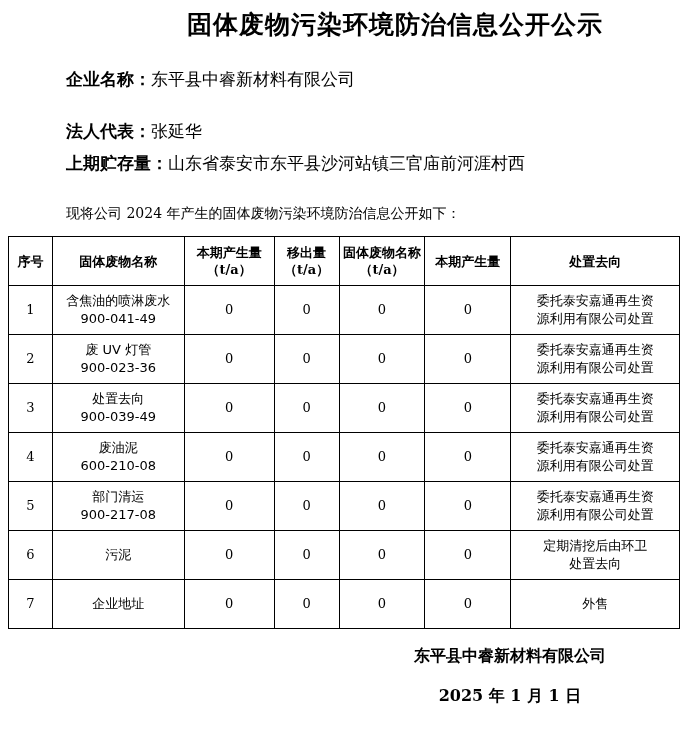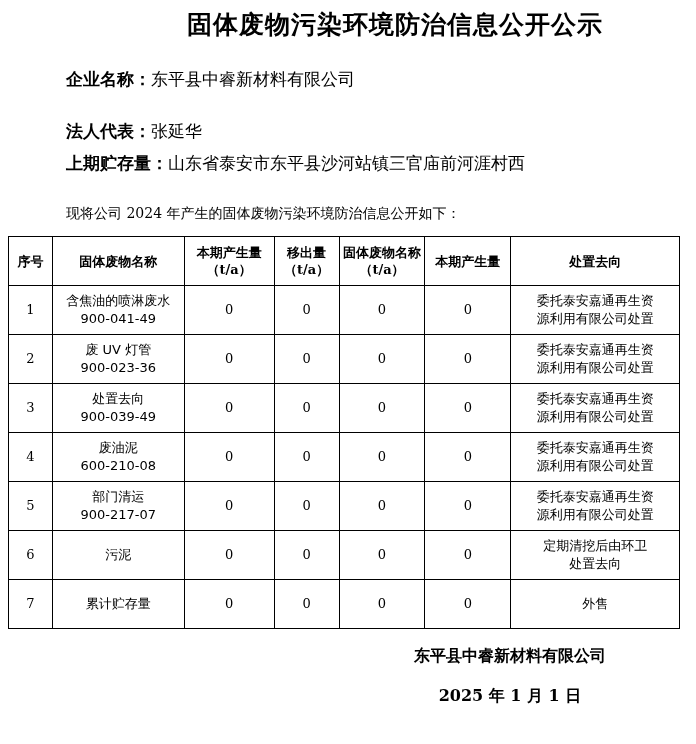--- a/index.html
+++ b/index.html
@@ -89,39 +89,39 @@
       <td class="idx">4</td>
       <td><span>废油泥</span><br><span>600-210-08</span></td>
       <td class="num">0</td>
       <td class="num">0</td>
       <td class="num">0</td>
       <td class="num">0</td>
       <td class="disp"><span>委托泰安嘉通再生资</span><br><span>源利用有限公司处置</span></td>
     </tr>
     <tr>
       <td class="idx">5</td>
-      <td><span>部门清运</span><br><span>900-217-07</span></td>
+      <td><span>部门清运</span><br><span>900-217-08</span></td>
       <td class="num">0</td>
       <td class="num">0</td>
       <td class="num">0</td>
       <td class="num">0</td>
       <td class="disp"><span>委托泰安嘉通再生资</span><br><span>源利用有限公司处置</span></td>
     </tr>
     <tr>
       <td class="idx">6</td>
       <td><span>污泥</span></td>
       <td class="num">0</td>
       <td class="num">0</td>
       <td class="num">0</td>
       <td class="num">0</td>
       <td class="disp"><span>定期清挖后由环卫</span><br><span>处置去向</span></td>
     </tr>
     <tr>
       <td class="idx">7</td>
-      <td><span>累计贮存量</span></td>
+      <td><span>企业地址</span></td>
       <td class="num">0</td>
       <td class="num">0</td>
       <td class="num">0</td>
       <td class="num">0</td>
       <td class="disp"><span>外售</span></td>
     </tr>
   </tbody>
 </table>
 
 <div class="sign sign-company">东平县中睿新材料有限公司</div>

